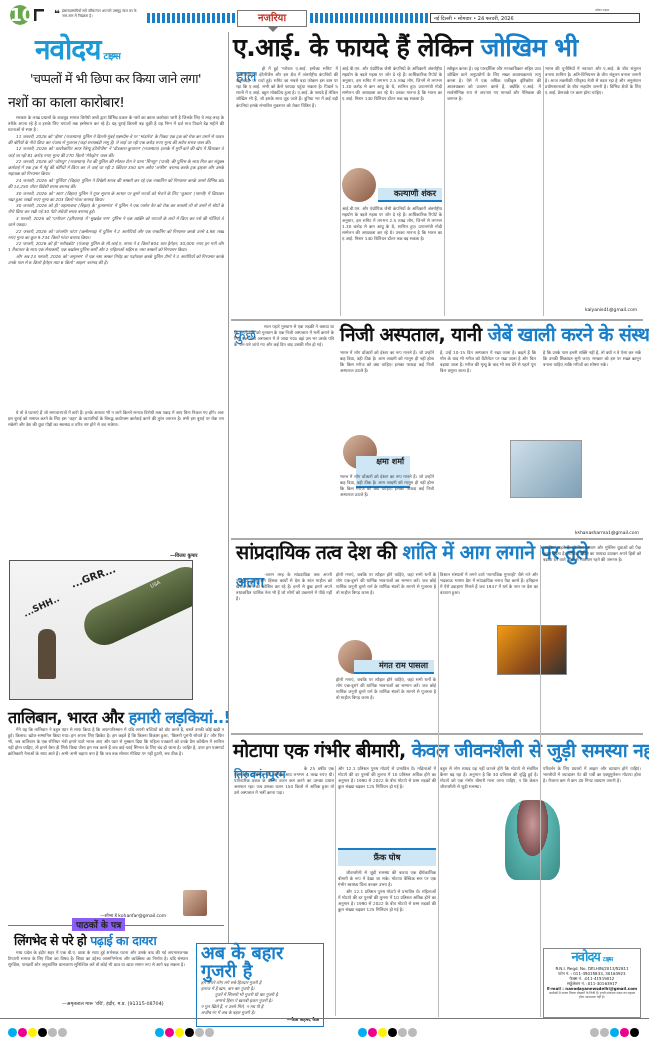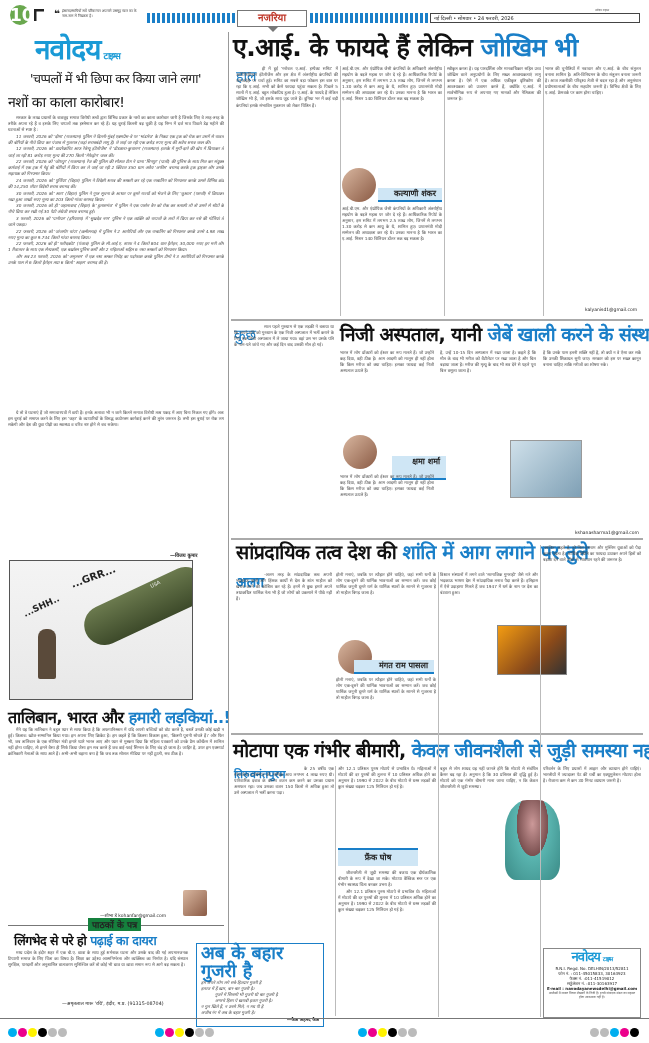--- a/index.html
+++ b/index.html
@@ -68,21 +68,21 @@
 </div>
 
 <div class="abs hl" style="left:8px;top:706px;font-size:16px"><span>तालिबान, भारत और</span> <span class="blue">हमारी लड़कियां..!</span></div>
 <div class="abs bodytext" style="left:8px;top:727px;width:216px;height:150px">
     <p>मैंने यह कि तालिबान ने बहुत प्यार से साफ किया है कि अफगानिस्तान में यदि अपनी बच्चियों को वोट करते हैं, बशर्ते उनकी कोई खड़ी न हुई। किताब: खोज-सम्मानित किया गया। हम अपना लिए क्रिकेट है। हम कहते हैं कि कितना विकास हुआ, 'कितनी पुरानी सोचते हैं।' और फिर भी, जब तालिबान के एक सीनियर मंत्री हमारे प्यारे भारत आए और प्यार से मुस्करा दिया कि महिला पत्रकारों को उनके प्रैस कॉन्फ्रैंस में शामिल नहीं होना चाहिए, तो हमने वैसा ही सिर्फ किया जैसा हम सब करते हैं जब वाई-फाई सिग्नल के लिए बंद हो जाता है। जाहिर है, उधर हम एक्सपर्ट क्रांतिकारी नेताओं के साथ आते हैं। अभी-अभी बहाना बना है कि जब तक सोशल मीडिया पर नहीं टूटती, सब ठीक है।</p>
   </div>
 <div class="abs photo" style="left:183px;top:890px;width:24px;height:26px;border-radius:2px"></div>
 <div class="abs" style="left:100px;top:912px;font-size:4.5px"><span>—शोभा डे</span> <span>kohanfar@gmail.com</span></div>
 
 <div class="abs" style="left:8px;top:925px;width:216px;height:1px;background:#777"></div>
-<div class="abs" style="left:88px;top:918px;padding:0 4px;background:#15803d;font-size:9px;font-weight:bold">पाठकों के पत्र</div>
+<div class="abs" style="left:72px;top:918px;padding:0 4px;background:#8b5cf6;font-size:9px;font-weight:bold">पाठकों के पत्र</div>
 <div class="abs hl" style="left:14px;top:932px;font-size:12.5px"><span>लिंगभेद से परे हो</span> <span class="blue">पढ़ाई का दायरा</span></div>
 <div class="abs bodytext" style="left:8px;top:950px;width:180px;height:50px">
     <p>मध्य प्रदेश के इंदौर शहर में एक बी.ए. छात्रा के साथ हुई शर्मनाक घटना और उसके बाद की गई अपमानजनक टिप्पणी समाज के लिए चिंता का विषय है। शिक्षा का उद्देश्य आत्मनिर्भरता और व्यक्तित्व का निर्माण है। यदि संस्थान सुरक्षित, पारदर्शी और अनुशासित वातावरण सुनिश्चित करें तो कोई भी छात्र या छात्रा समान रूप से आगे बढ़ सकता है।</p>
   </div>
 <div class="abs" style="left:62px;top:1000px;font-size:4.8px">—अमृतलाल मारू 'रवि', इंदौर, म.प्र. (91315-08704)</div>
 
 <div class="vr" style="left:228px;top:32px;height:985px"></div>
 
 <div class="abs hl" style="left:233px;top:33px;font-size:25px;line-height:30px"><span>ए.आई. के फायदे हैं लेकिन</span> <span class="blue">जोखिम भी</span></div>
 <div class="abs blue" style="left:236px;top:66px;font-size:14px;font-weight:normal">हाल</div>
@@ -97,21 +97,21 @@
 <div class="vr" style="left:340px;top:66px;height:250px;background:#bbb"></div>
 <div class="vr" style="left:444px;top:66px;height:250px;background:#bbb"></div>
 <div class="vr" style="left:543px;top:66px;height:250px;background:#bbb"></div>
 <div class="hr" style="left:231px;top:319px;width:412px;background:#aaa"></div>
 
 <div class="abs blue" style="left:234px;top:324px;font-size:15px;font-weight:normal">कुछ</div>
 <div class="abs bodytext" style="left:234px;top:324px;width:100px;height:180px;text-indent:30px">साल पहले गुरुग्राम से एक लड़की ने बताया था कि अपने पति को गुरुग्राम के एक निजी अस्पताल में भर्ती कराने के लिए एक निजी अस्पताल में ले जाया गया। वहां उस भर उसके पति के नाम-पते जांचे गए और कई दिन बाद उसकी मौत हो गई।</div>
 <div class="abs hl" style="left:340px;top:322px;font-size:19px;line-height:24px"><span>निजी अस्पताल, यानी</span> <span class="blue">जेबें खाली करने के संस्थान</span></div>
 <div class="abs bodytext" style="left:340px;top:350px;width:94px;height:80px">भारत में लोग डॉक्टरों को ईश्वर का रूप मानते हैं। जो उन्होंने कह दिया, वही ठीक है। आम आदमी को मालूम ही नहीं होता कि किस मरीज को क्या चाहिए। इसका फायदा कई निजी अस्पताल उठाते हैं।</div>
 <div class="abs photo" style="left:343px;top:435px;width:34px;height:34px"></div>
-<div class="abs namebar" style="left:392px;top:456px;width:54px;height:24px;line-height:12px">क्षमा शर्मा</div>
+<div class="abs namebar" style="left:356px;top:456px;width:54px;height:32px;line-height:12px">क्षमा शर्मा</div>
 <div class="abs bodytext" style="left:340px;top:474px;width:94px;height:30px">भारत में लोग डॉक्टरों को ईश्वर का रूप मानते हैं। जो उन्होंने कह दिया, वही ठीक है। आम आदमी को मालूम ही नहीं होता कि किस मरीज को क्या चाहिए। इसका फायदा कई निजी अस्पताल उठाते हैं।</div>
 <div class="abs bodytext" style="left:440px;top:350px;width:96px;height:154px">है, उन्हें 10-15 दिन अस्पताल में रखा जाता है। कहते हैं कि मौत के बाद भी मरीज को वैंटीलेटर पर रखा जाता है और बिल बढ़ाया जाता है। मरीज की मृत्यु के बाद भी शव देने से पहले पूरा बिल वसूला जाता है।</div>
 <div class="abs" style="left:510px;top:440px;width:72px;height:58px;background:linear-gradient(135deg,#cfe0ea,#7fa0b5);border:1px solid #999"></div>
 <div class="abs bodytext" style="left:543px;top:350px;width:98px;height:150px">है कि उनके पास इतनी शक्ति नहीं है, तो क्यों न वे ऐसा कर सकें कि उनकी शिकायत सुनी जाए। सरकार को इस पर सख्त कानून बनाना चाहिए ताकि मरीजों का शोषण रुके।</div>
 <div class="abs" style="left:575px;top:530px;font-size:4.5px">kshanasharma1@gmail.com</div>
 <div class="hr" style="left:231px;top:538px;width:412px;background:#aaa"></div>
 
 <div class="abs hl" style="left:236px;top:540px;font-size:19.5px;line-height:26px"><span>सांप्रदायिक तत्व देश की</span> <span class="blue">शांति में आग लगाने पर तुले</span></div>
 <div class="abs blue" style="left:236px;top:572px;font-size:14px;font-weight:bold">अलग</div>
 <div class="abs bodytext" style="left:236px;top:572px;width:96px;height:155px;text-indent:28px">-अलग तरह के सांप्रदायिक तत्व अपनी भड़काऊ बातों और हिंसक कार्यों से देश के शांत माहौल को खराब करने की कोशिश कर रहे हैं। इनमें से कुछ हमारे अपने तथाकथित धार्मिक नेता भी हैं जो लोगों को उकसाने में पीछे नहीं हैं।</div>
@@ -121,21 +121,21 @@
 <div class="abs bodytext" style="left:336px;top:677px;width:100px;height:50px">होली मनाएं, जबकि पर त्यौहार होने चाहिएं, जहां सभी धर्मों के लोग एक-दूसरे की धार्मिक भावनाओं का सम्मान करें। जब कोई धार्मिक जनूनी दूसरे धर्म के धार्मिक स्थलों के सामने से गुजरता है तो माहौल बिगड़ जाता है।</div>
 <div class="abs bodytext" style="left:440px;top:572px;width:98px;height:155px">विशाल संस्थानों में लगने वाले 'सामाजिक गुमराही' जैसे नारे और भड़काऊ भाषण देश में सांप्रदायिक तनाव पैदा करते हैं। इतिहास में ऐसे उदाहरण मिलते हैं जब 1947 में धर्म के नाम पर देश का बंटवारा हुआ।</div>
 <div class="abs" style="left:497px;top:625px;width:70px;height:50px;background:linear-gradient(135deg,#f39c12,#8a4a1a 60%,#333);border:1px solid #888"></div>
 <div class="abs bodytext" style="left:543px;top:545px;width:98px;height:182px">'काफिर' कहते हैं, तो फिर इस्लाम और मुस्लिम युवाओं को पैदा करना पड़ता है। आर्थिक स्थिति का फायदा उठाकर अपने हितों को बढ़ावा देने वाले लोगों से सावधान रहने की जरूरत है।</div>
 <div class="hr" style="left:231px;top:733px;width:412px;background:#aaa"></div>
 
 <div class="abs hl" style="left:233px;top:737px;font-size:19px;line-height:26px"><span>मोटापा एक गंभीर बीमारी,</span> <span class="blue">केवल जीवनशैली से जुड़ी समस्या नहीं</span></div>
 <div class="abs blue" style="left:234px;top:766px;font-size:11px;font-weight:bold">तिरुवनंतपुरम</div>
 <div class="abs bodytext" style="left:234px;top:766px;width:100px;height:160px;text-indent:70px">के 25 वर्षीय एक सॉफ्टवेयर इंजीनियर की मासिक आय लगभग 4 लाख रुपए थी। पारिवारिक दबाव के कारण वजन कम करने का उसका प्रयास असफल रहा। जब उसका वजन 150 किलो से अधिक हुआ तो उसे अस्पताल में भर्ती करना पड़ा।</div>
 <div class="abs bodytext" style="left:338px;top:766px;width:98px;height:78px">और 12.1 प्रतिशत पुरुष मोटापे से प्रभावित थे। महिलाओं में मोटापे की दर पुरुषों की तुलना में 10 प्रतिशत अधिक होने का अनुमान है। 1990 से 2022 के बीच मोटापे से ग्रस्त लड़कों की कुल संख्या बढ़कर 125 मिलियन हो गई है।</div>
-<div class="abs" style="left:338px;top:848px;width:80px;height:18px;background:#cfe6f5;border-top:2px solid #1a7fc8;font-size:8px;font-weight:bold;text-align:center;line-height:16px">फ्रैंक घोष</div>
+<div class="abs" style="left:338px;top:848px;width:98px;height:18px;background:#cfe6f5;border-top:2px solid #1a7fc8;font-size:8px;font-weight:bold;text-align:center;line-height:16px">फ्रैंक घोष</div>
 <div class="abs bodytext" style="left:338px;top:870px;width:98px;height:145px">
     <p>जीवनशैली से जुड़ी समस्या की बजाय एक दीर्घकालिक बीमारी के रूप में देखा जा सके। मोटापा वैश्विक स्तर पर एक गंभीर स्वास्थ्य चिंता बनकर उभरा है।</p>
     <p>और 12.1 प्रतिशत पुरुष मोटापे से प्रभावित थे। महिलाओं में मोटापे की दर पुरुषों की तुलना में 10 प्रतिशत अधिक होने का अनुमान है। 1990 से 2022 के बीच मोटापे से ग्रस्त लड़कों की कुल संख्या बढ़कर 125 मिलियन हो गई है।</p>
   </div>
 <div class="abs bodytext" style="left:440px;top:766px;width:98px;height:250px">बहुत से लोग शायद यह नहीं जानते होंगे कि मोटापे से संबंधित कैंसर बढ़ रहा है। अनुमान है कि 30 प्रतिशत की वृद्धि हुई है। मोटापे को एक गंभीर बीमारी माना जाना चाहिए, न कि केवल जीवनशैली से जुड़ी समस्या।</div>
 <div class="abs" style="left:505px;top:800px;width:55px;height:80px;background:radial-gradient(ellipse at 50% 30%,#c99,#7a5050 40%,#5ab5b0 41%,#3a8a86);border-radius:40% 40% 20% 20%"></div>
 <div class="abs bodytext" style="left:543px;top:766px;width:98px;height:180px">परिवर्तन के लिए प्रयासों में आहार और व्यायाम होने चाहिएं। भारतीयों में ज्यादातर पेट की चर्बी का एक्यूमुलेशन मोटापा होता है। रोजाना कम से कम 30 मिनट व्यायाम जरूरी है।</div>
 
 <div class="abs box" style="left:196px;top:943px;width:128px;height:84px;background:#fff">
   <div class="blue" style="font-weight:bold;font-size:18px;padding-left:4px;line-height:18px">अब के बहार गुजरी है</div>

